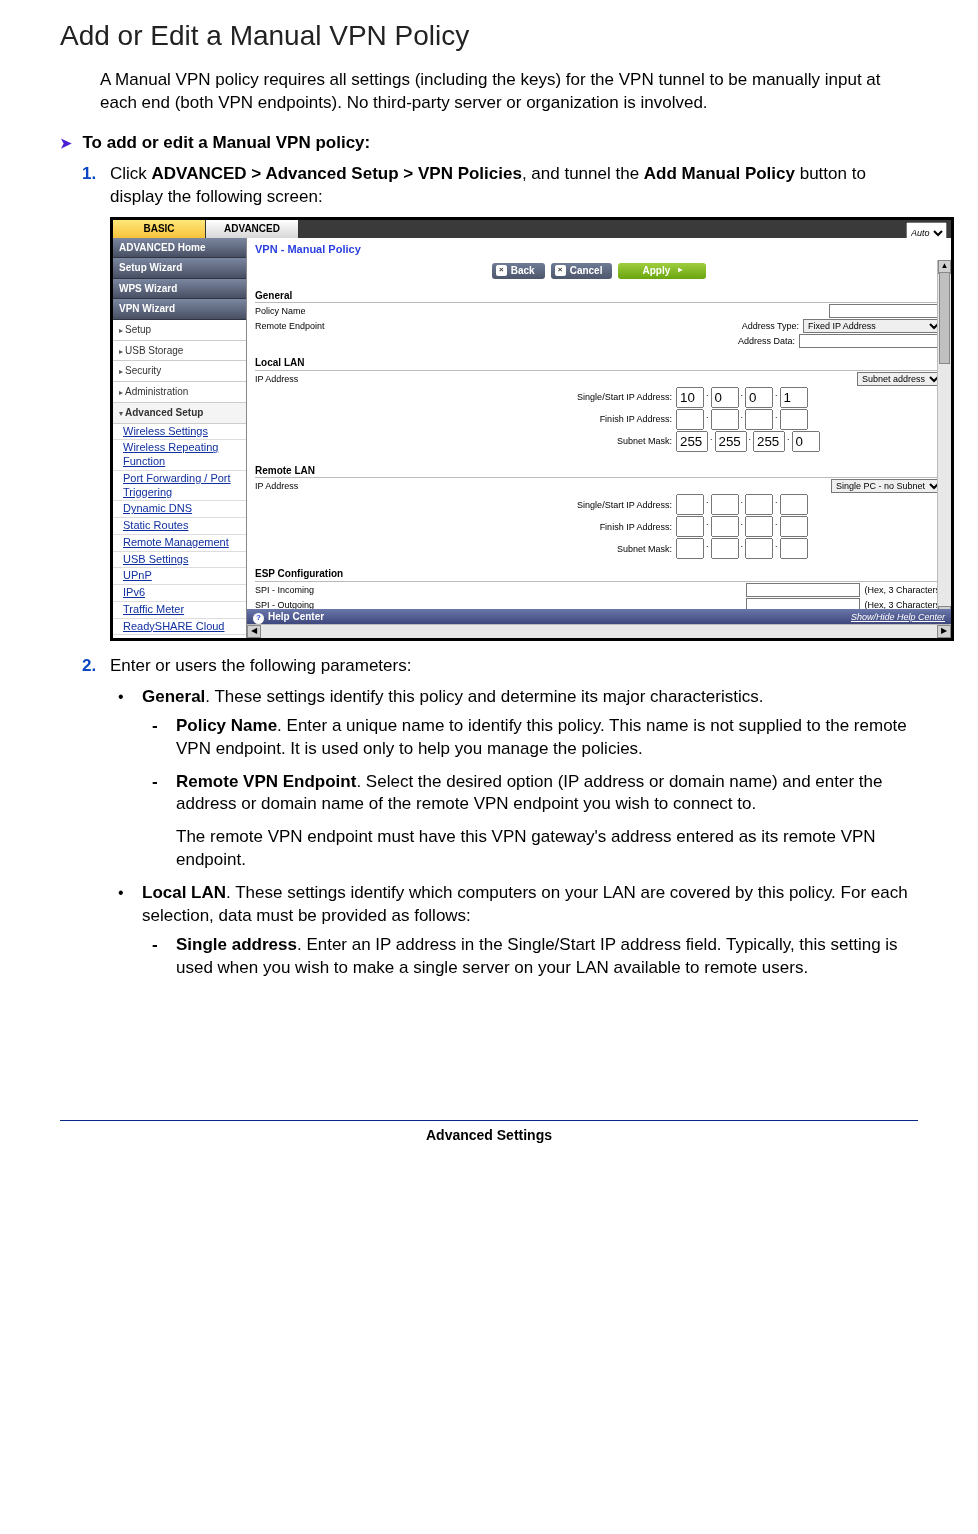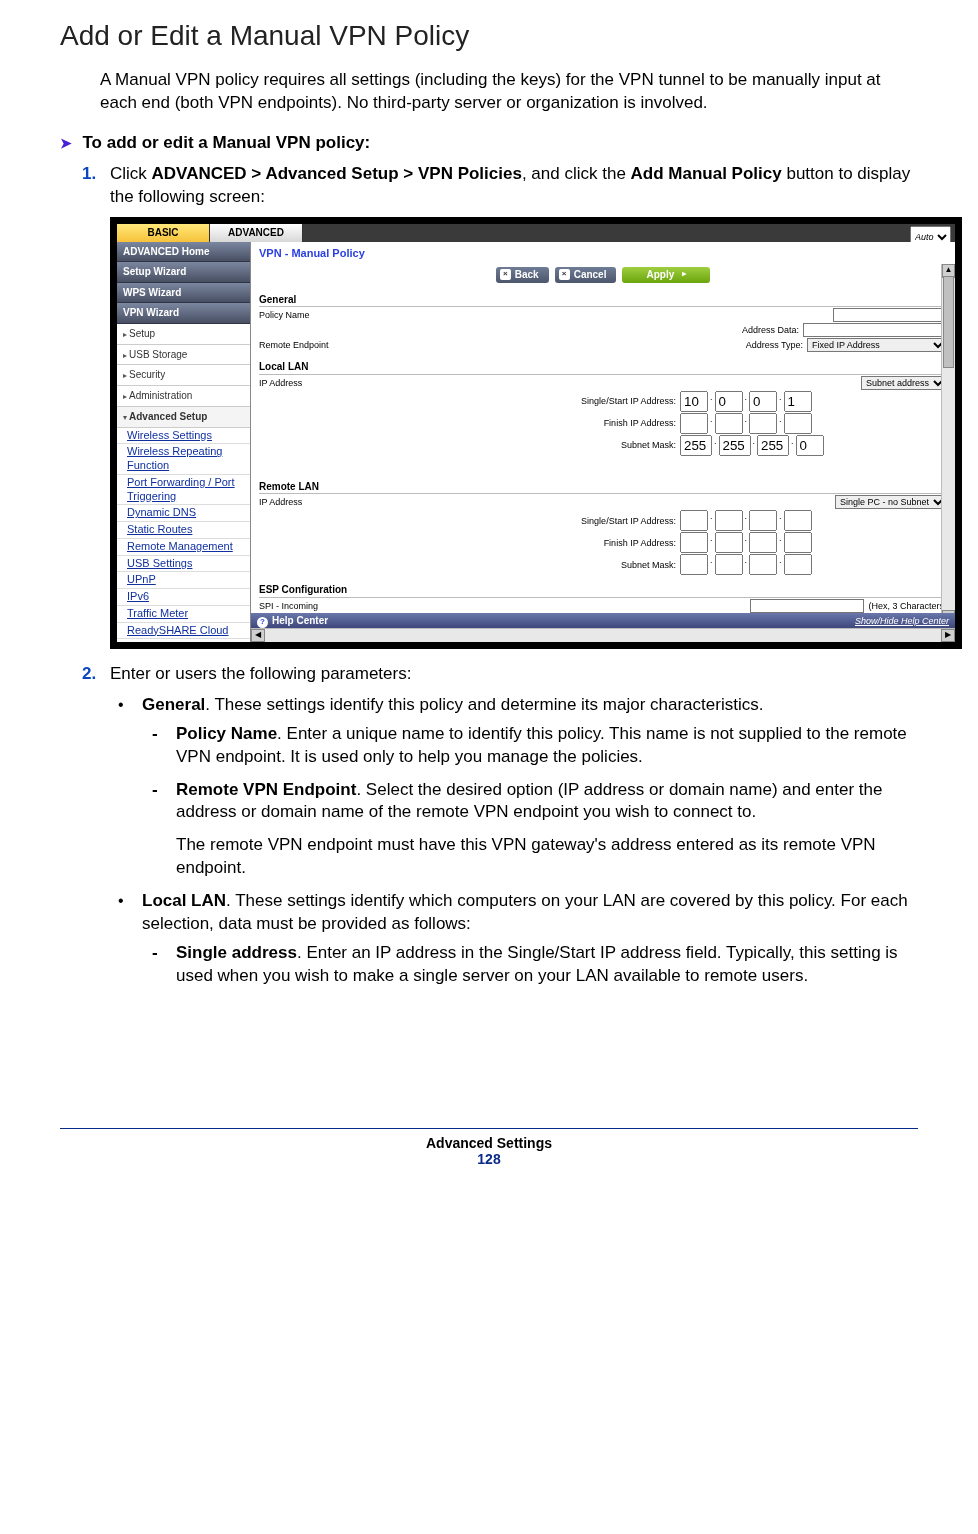--- a/index.html
+++ b/index.html
@@ -99,21 +99,21 @@
     top: 0;
     font-weight: bold;
   }
   .note-para {
     margin-top: 10px;
   }
 
   
   .shot {
     margin: 8px 0 14px 0;
-    border: 7px solid #000000;
+    border: 3px solid #000000;
     width: 838px;
     font-family: Arial, sans-serif;
     font-size: 10px;
     background: #6d28d9;
     position: relative;
   }
   .shot-top {
     display: flex;
     height: 18px;
     background: #3a3a3a;
@@ -286,21 +286,21 @@
   <p class="intro">A Manual VPN policy requires all settings (including the keys) for the VPN tunnel to be manually input at each end (both VPN endpoints). No third-party server or organization is involved.</p>
 
   <div class="procedure-head">
     <span class="arrow">➤</span>
     <span>To add or edit a Manual VPN policy:</span>
   </div>
 
   <ol class="steps">
     <li>
       <span class="num">1.</span>
-      <span>Click </span><span class="bold">ADVANCED &gt; Advanced Setup &gt; VPN Policies</span><span>, and click the </span><span class="bold">Add Manual Policy</span><span> button to display the following screen:</span>
+      <span>Click </span><span class="bold">ADVANCED &gt; Advanced Setup &gt; VPN Policies</span><span>, and tunnel the </span><span class="bold">Add Manual Policy</span><span> button to display the following screen:</span>
 
       
       <div class="shot">
         <div class="shot-top">
           <div class="tab-basic">BASIC</div>
           <div class="tab-adv">ADVANCED</div>
           <div class="top-right">
             <select><option>Auto</option></select>
           </div>
         </div>
@@ -372,31 +372,31 @@
                 </div>
             </div>
             <div class="form-area">
               <div class="sec-h">General</div>
               <div class="row">
                   <span class="lbl">Policy Name</span>
                   <span style="flex:1"></span>
                   <input type="text" class="w110" style="">
                 </div>
               <div class="row">
+                  <span class="lbl">Remote Endpoint</span>
+                  <span style="flex:1"></span>
+                  <span class="lbl2">Address Type:</span>
+                  <select class="w140"><option>Fixed IP Address</option></select>
+                </div>
+              <div class="row">
                   <span class="lbl"></span>
                   <span style="flex:1"></span>
                   <span class="lbl2">Address Data:</span>
                   <input type="text" class="w140" style="">
                 </div>
-              <div class="row">
-                  <span class="lbl">Remote Endpoint</span>
-                  <span style="flex:1"></span>
-                  <span class="lbl2">Address Type:</span>
-                  <select class="w140"><option>Fixed IP Address</option></select>
-                </div>
 
               <div class="sec-h" style="margin-top:8px">Local LAN</div>
               <div class="row">
                   <span class="lbl">IP Address</span>
                   <span style="flex:1"></span>
                   <select><option>Subnet address</option></select>
                 </div>
               <div class="row">
                   <span style="flex:1"></span>
                   <span class="lbl2">Single/Start IP Address:</span>
@@ -406,21 +406,21 @@
                   <span style="flex:1"></span>
                   <span class="lbl2">Finish IP Address:</span>
                   <div class="fields"><input class="w20" style="">.<input class="w20" style="">.<input class="w20" style="">.<input class="w20" style=""></div>
                 </div>
               <div class="row">
                   <span style="flex:1"></span>
                   <span class="lbl2">Subnet Mask:</span>
                   <div class="fields"><input class="w24" value="255" style="">.<input class="w24" value="255" style="">.<input class="w24" value="255" style="">.<input class="w20" value="0" style=""></div>
                 </div>
 
-              <div class="sec-h" style="margin-top:24px">Remote LAN</div>
+              <div class="sec-h" style="margin-top:12px">Remote LAN</div>
               <div class="row">
                   <span class="lbl">IP Address</span>
                   <span style="flex:1"></span>
                   <select><option>Single PC - no Subnet</option></select>
                 </div>
               <div class="row">
                   <span style="flex:1"></span>
                   <span class="lbl2">Single/Start IP Address:</span>
                   <div class="fields"><input class="w20" style="">.<input class="w20" style="">.<input class="w20" style="">.<input class="w20" style=""></div>
                 </div>
@@ -503,15 +503,14 @@
             </li>
           </ul>
         </li>
       </ul>
     </li>
   </ol>
 
   <div class="footer">
     <div class="footer-line"></div>
     <div class="footer-text">Advanced Settings</div>
-    <div class="footer-pg">128</div>
   </div>
 </div>
 
 </body></html>

